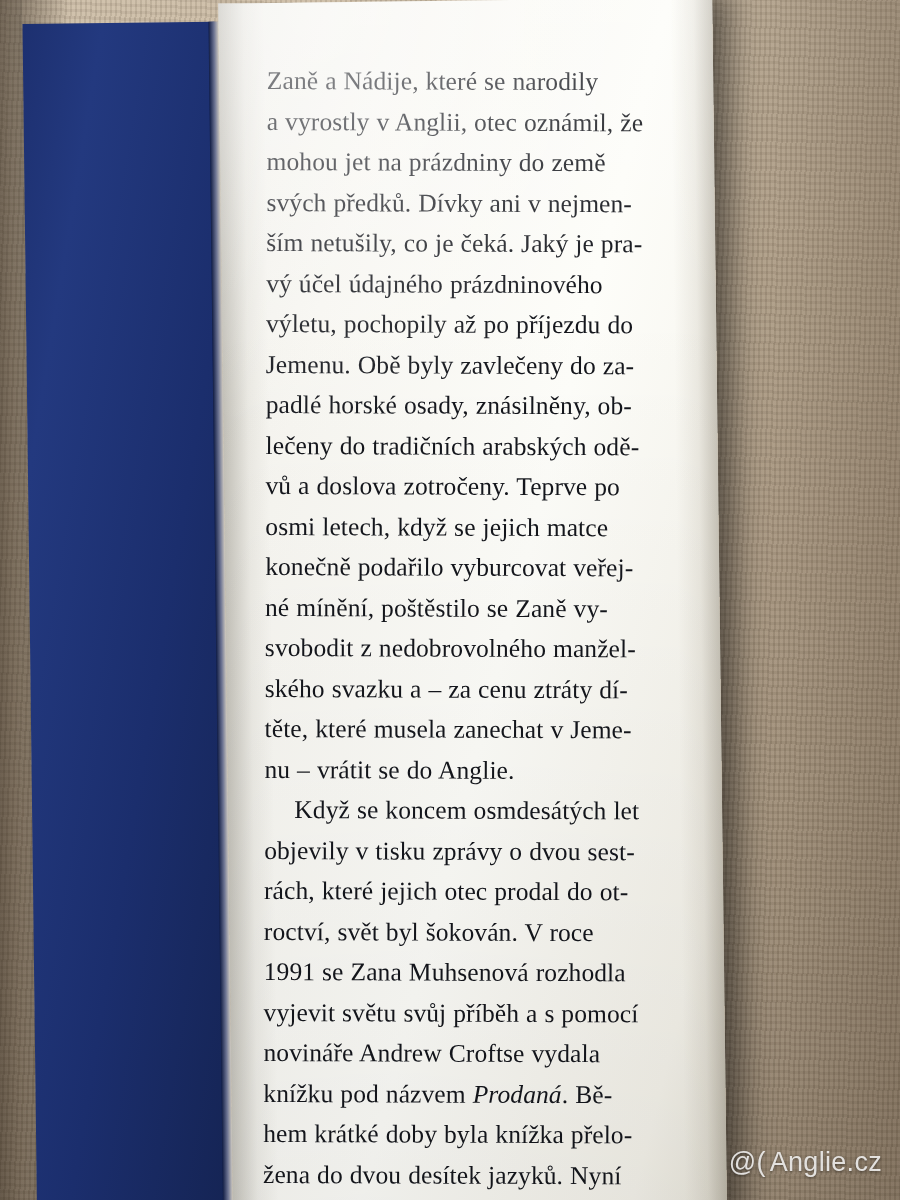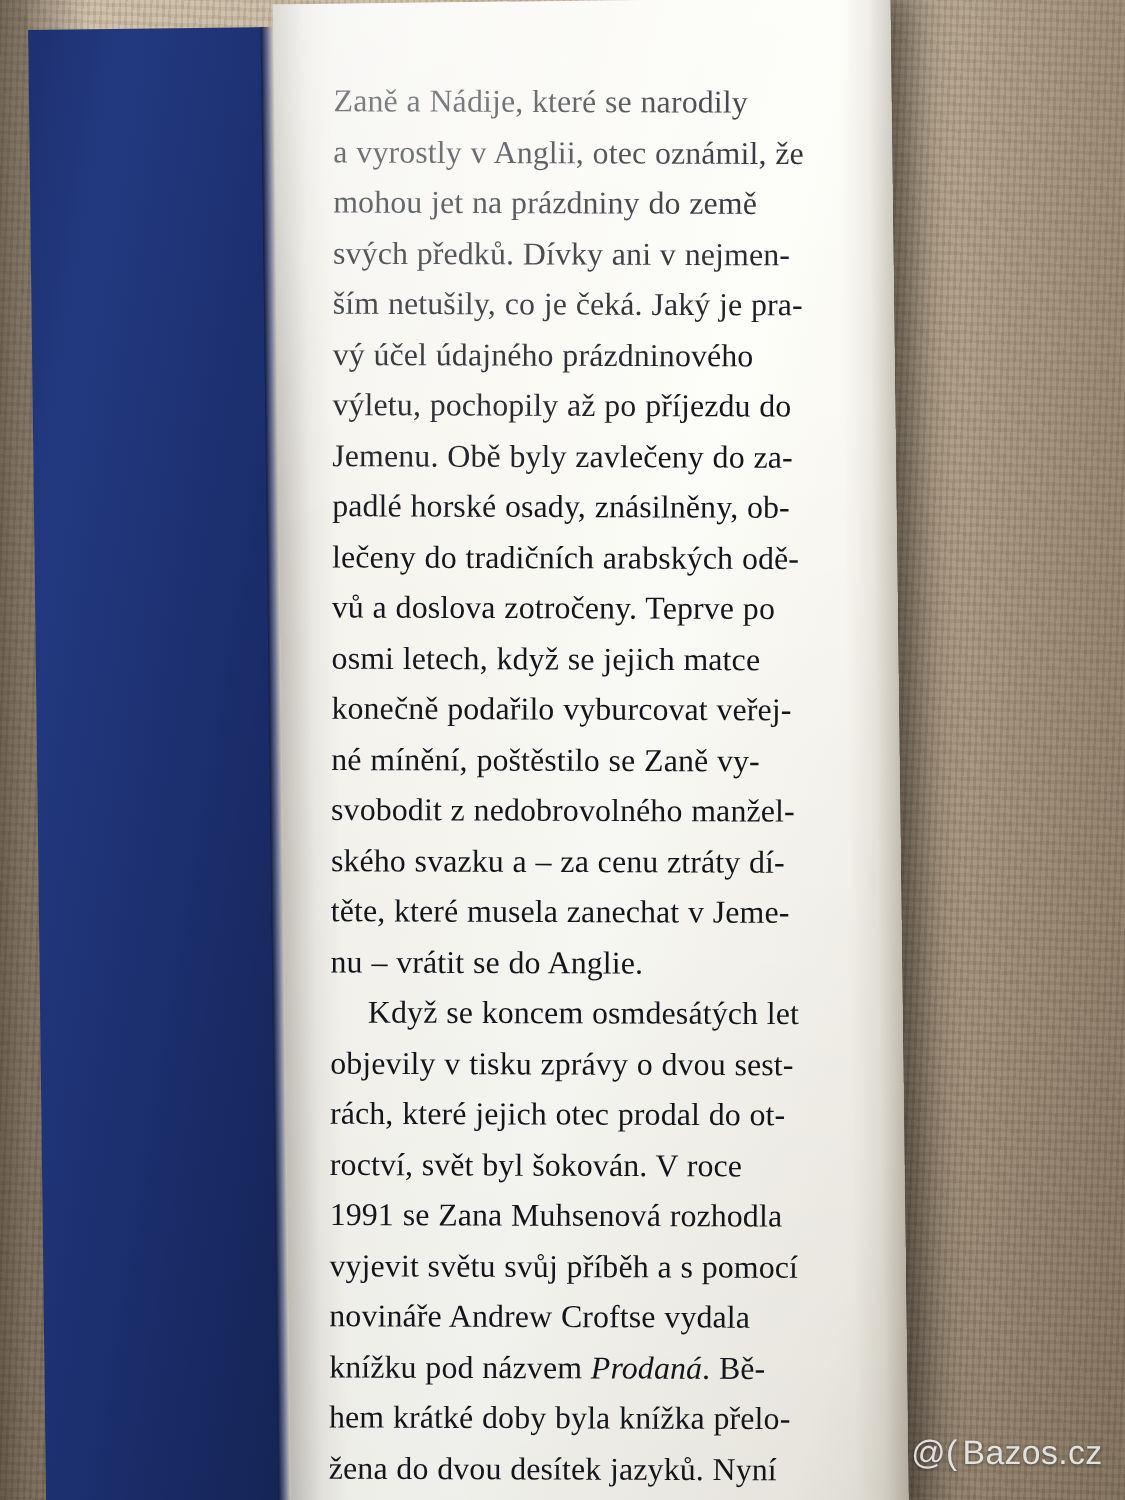--- a/index.html
+++ b/index.html
@@ -165,16 +165,16 @@
     <div class="textblock">
       <p class="para">Zaně a Nádije, které se narodily<br>a vyrostly v Anglii, otec oznámil, že<br>mohou jet na prázdniny do země<br>svých předků. Dívky ani v nejmen-<br>ším netušily, co je čeká. Jaký je pra-<br>vý účel údajného prázdninového<br>výletu, pochopily až po příjezdu do<br>Jemenu. Obě byly zavlečeny do za-<br>padlé horské osady, znásilněny, ob-<br>lečeny do tradičních arabských odě-<br>vů a doslova zotročeny. Teprve po<br>osmi letech, když se jejich matce<br>konečně podařilo vyburcovat veřej-<br>né mínění, poštěstilo se Zaně vy-<br>svobodit z nedobrovolného manžel-<br>ského svazku a – za cenu ztráty dí-<br>těte, které musela zanechat v Jeme-<br>nu – vrátit se do Anglie.</p>
       <p class="para indent">Když se koncem osmdesátých let<br>objevily v tisku zprávy o dvou sest-<br>rách, které jejich otec prodal do ot-<br>roctví, svět byl šokován. V roce<br>1991 se Zana Muhsenová rozhodla<br>vyjevit světu svůj příběh a s pomocí<br>novináře Andrew Croftse vydala<br>knížku pod názvem <em>Prodaná</em>. Bě-<br>hem krátké doby byla knížka přelo-<br>žena do dvou desítek jazyků. Nyní<br>si i čeští čtenáři mohou přečíst au-<br>tentické svědectví, o němž hovořil<br>celý svět a které bohužel dosud ne-<br>ztratilo nic na své aktuálnosti.</p>
     </div>
 
     <div class="page-gloss"></div>
   </div>
 
   <div class="watermark">
     <span class="at">@(</span>
-    <span>Bazos.cz</span>
+    <span>Anglie.cz</span>
   </div>
 
 </div>
 
 </body></html>

